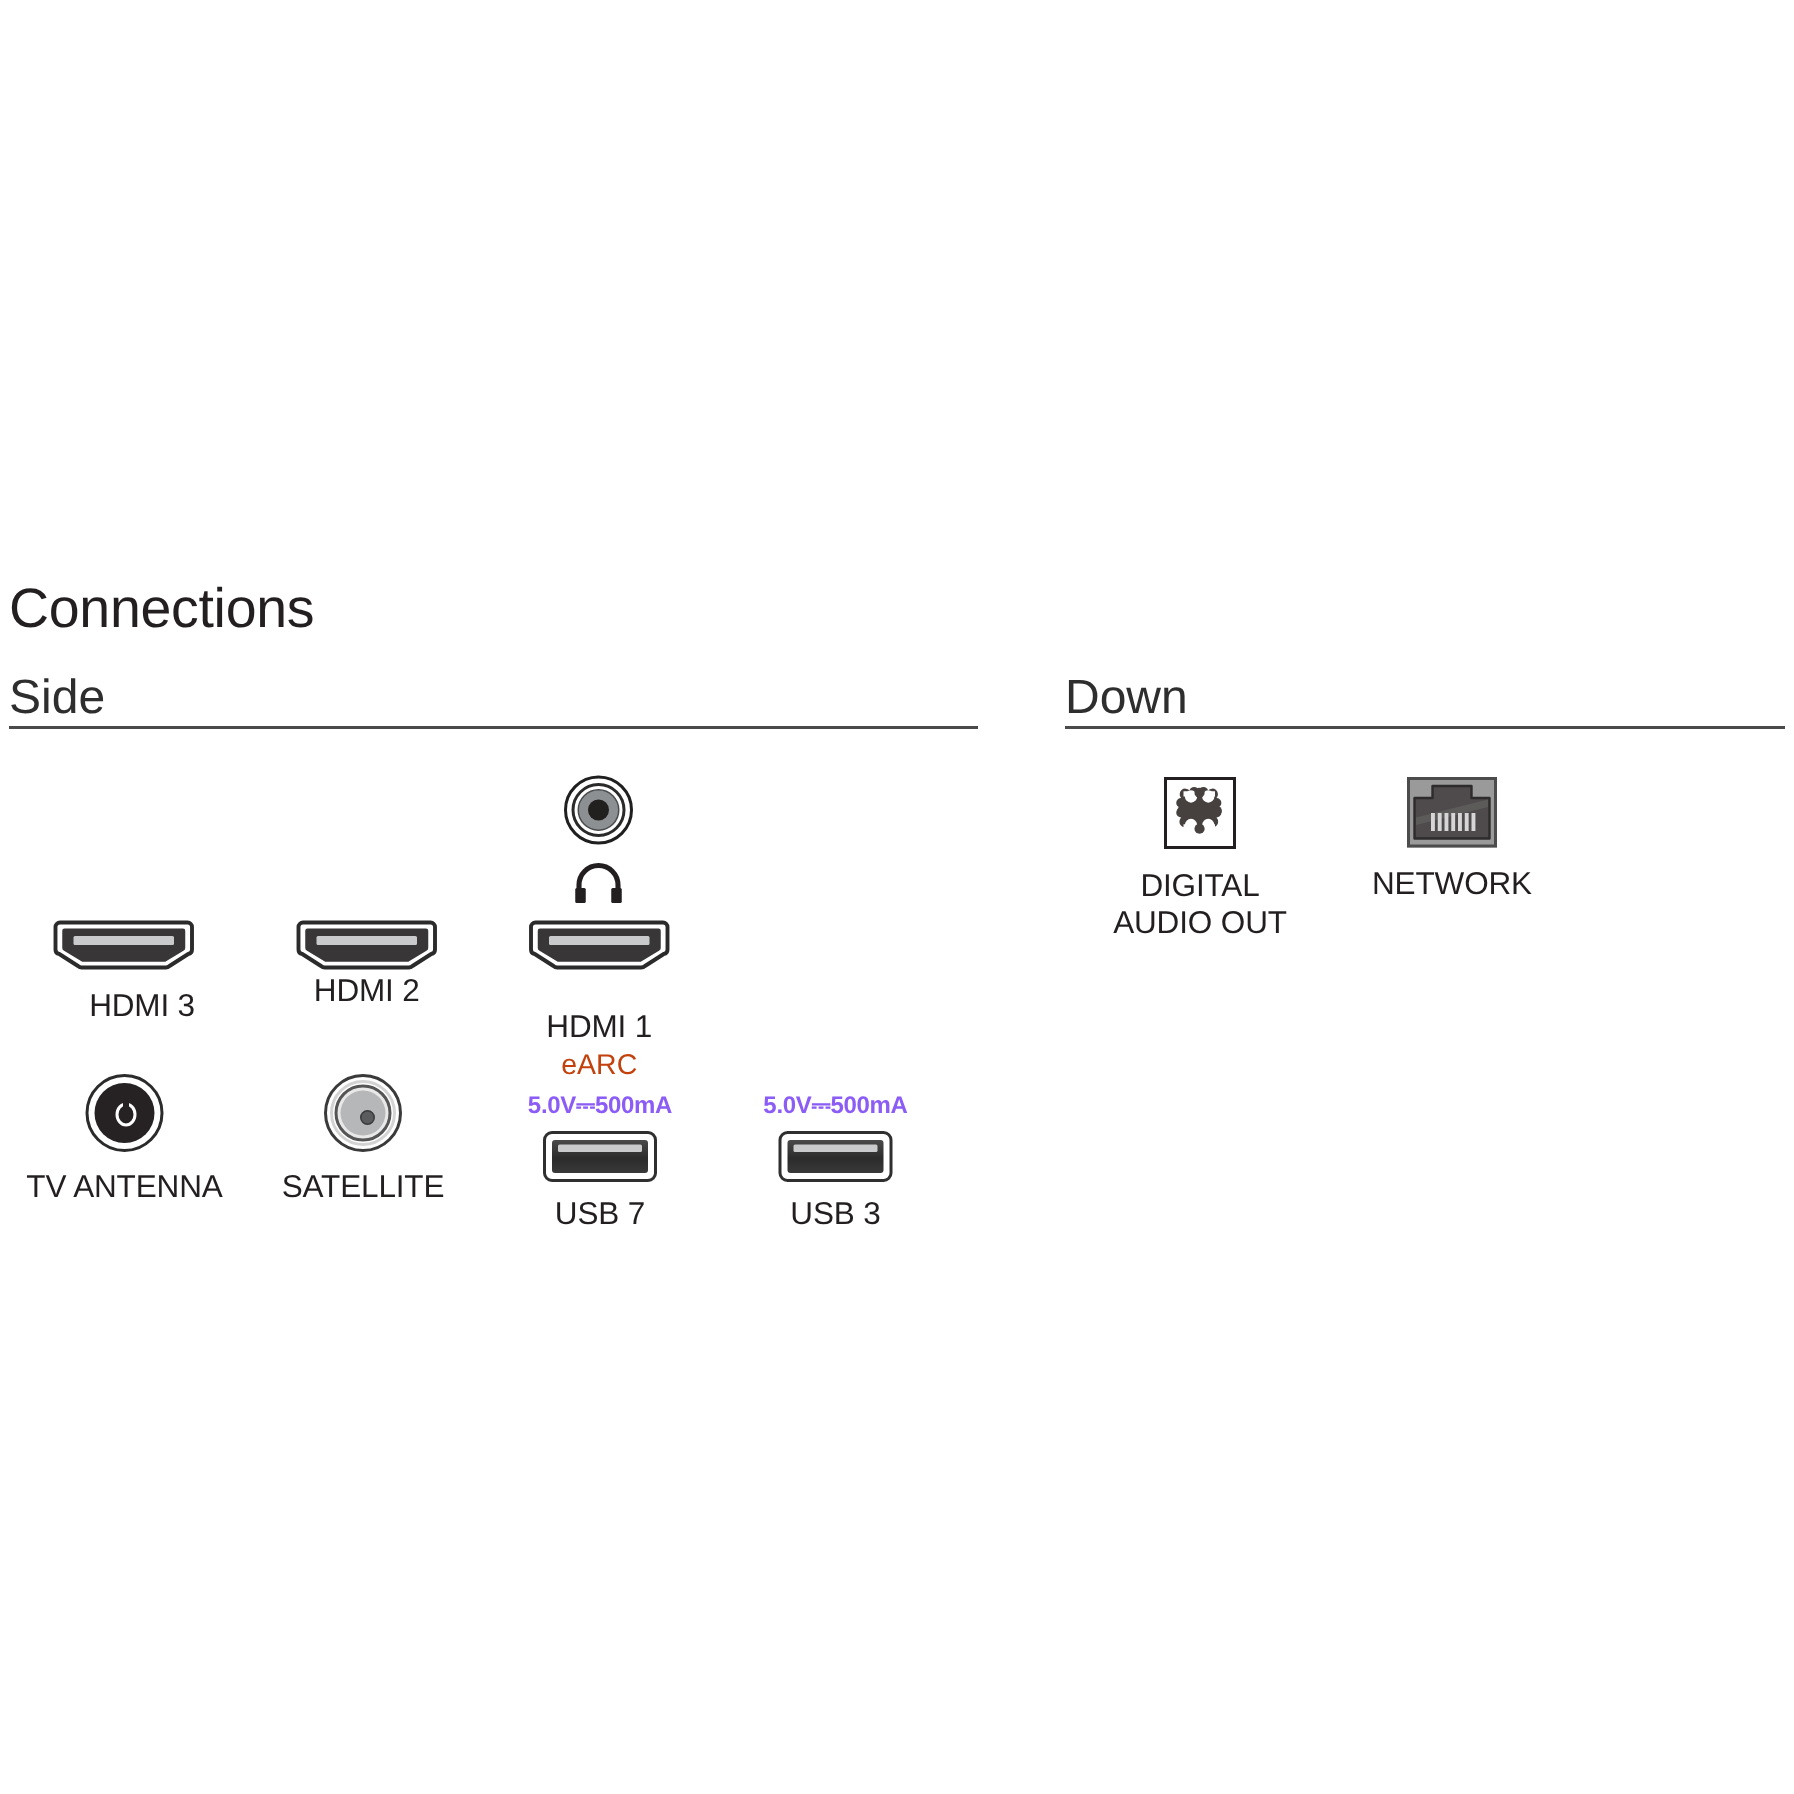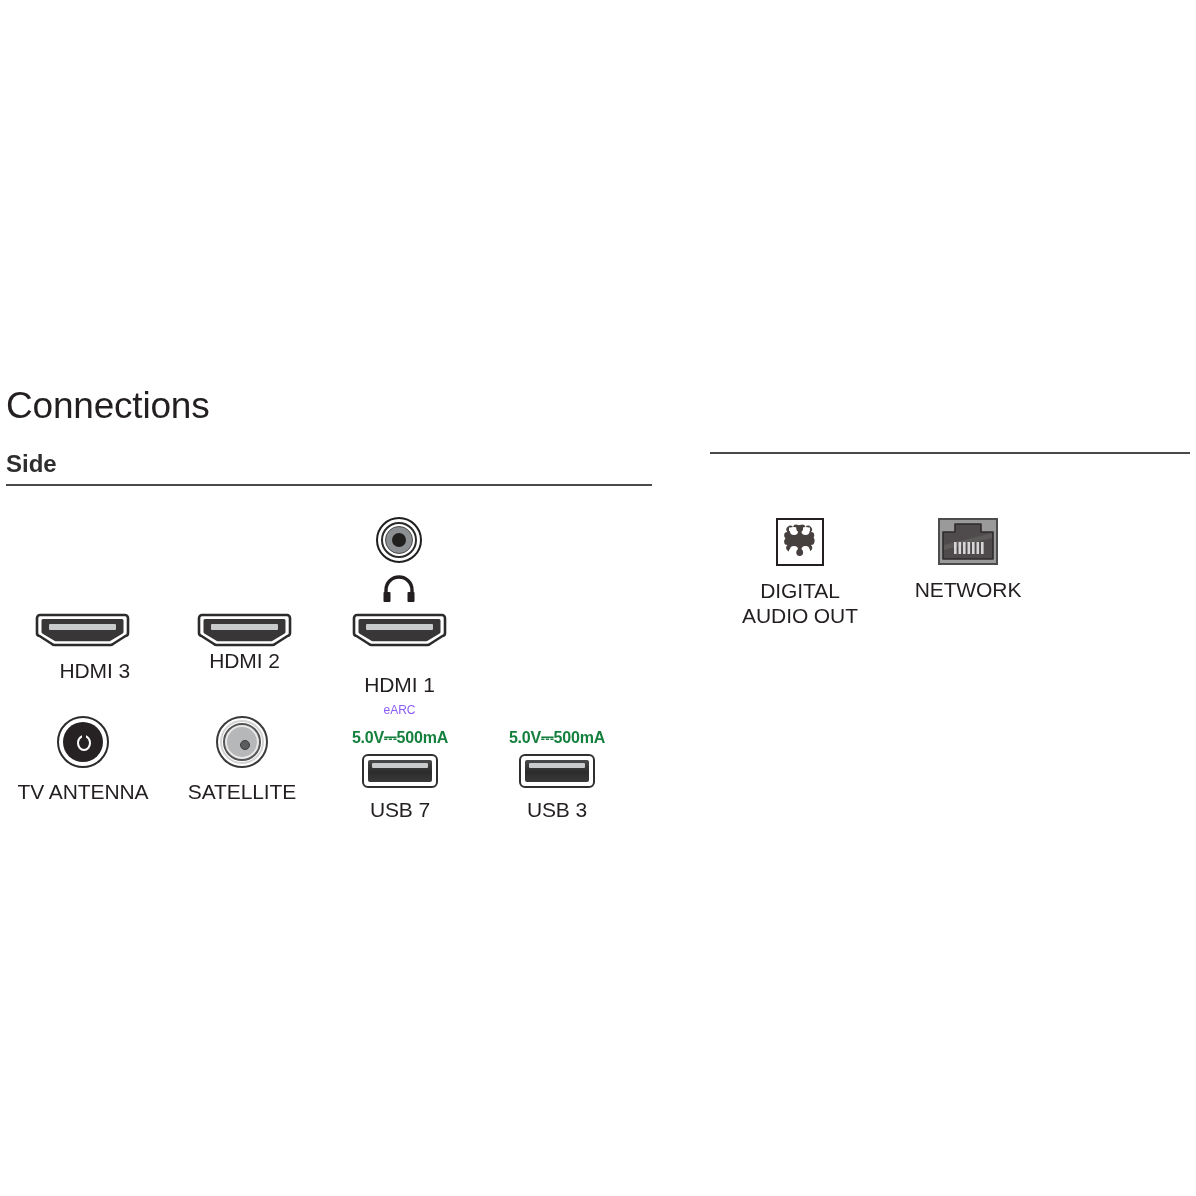--- a/index.html
+++ b/index.html
@@ -28,22 +28,22 @@
     letter-spacing: -0.2px;
     color: #231f20;
     line-height: 44px;
     white-space: nowrap;
   }
 
   .section {
     position: absolute;
   }
   .section-title {
-    font-size: 24px;
-    font-weight: 700;
+    font-size: 32px;
+    font-weight: 400;
     color: #2e2e2e;
     line-height: 32px;
     white-space: nowrap;
   }
   .section-rule {
     height: 2px;
     background: #4a4a4a;
     margin-top: 4px;
   }
 
@@ -58,29 +58,29 @@
     margin: 0 auto;
   }
   .port-label {
     font-size: 21px;
     line-height: 25px;
     color: #231f20;
     white-space: pre-line;
     letter-spacing: -0.1px;
   }
   .port-sublabel {
-    font-size: 12px;
+    font-size: 19px;
     line-height: 23px;
-    color: #8b5cf6;
+    color: #c2410c;
   }
   .port-toplabel {
     font-size: 16px;
     font-weight: bold;
     line-height: 18px;
-    color: #15803d;
+    color: #8b5cf6;
     letter-spacing: -0.2px;
     white-space: nowrap;
   }
 
   
   .ci-slot {
     width: 300px;
     height: 26px;
     border: 2px solid #3c3c3c;
     border-radius: 3px;
@@ -361,20 +361,21 @@
     <div class="port-art" style="width:76px; margin-top:7px;">
       <div class="usb">
         <div class="usb-inner"></div>
         <div class="usb-bar"></div>
       </div>
     </div>
     <div class="port-label" style="margin-top:9px;">USB 3</div>
   </div>
 
   <div class="section" id="section-down">
+    <div class="section-title">Down</div>
     <div class="section-rule"></div>
   </div>
 
   <div class="port" style="left:725px; top:518px; width:150px;">
     <div class="port-art" style="width:48px;">
       <div class="optical">
         <svg width="44" height="44" viewBox="0 0 44 44" style="position:absolute;left:0;top:0;">
           <path d="M15 7 A3.2 3.2 0 0 1 21.2 7 A3.2 3.2 0 0 1 27.4 7
                    A3.2 3.2 0 0 1 33 12 A3.2 3.2 0 0 1 33 18.5
                    A3.2 3.2 0 0 1 33 25 A3.2 3.2 0 0 1 27.4 30.5

